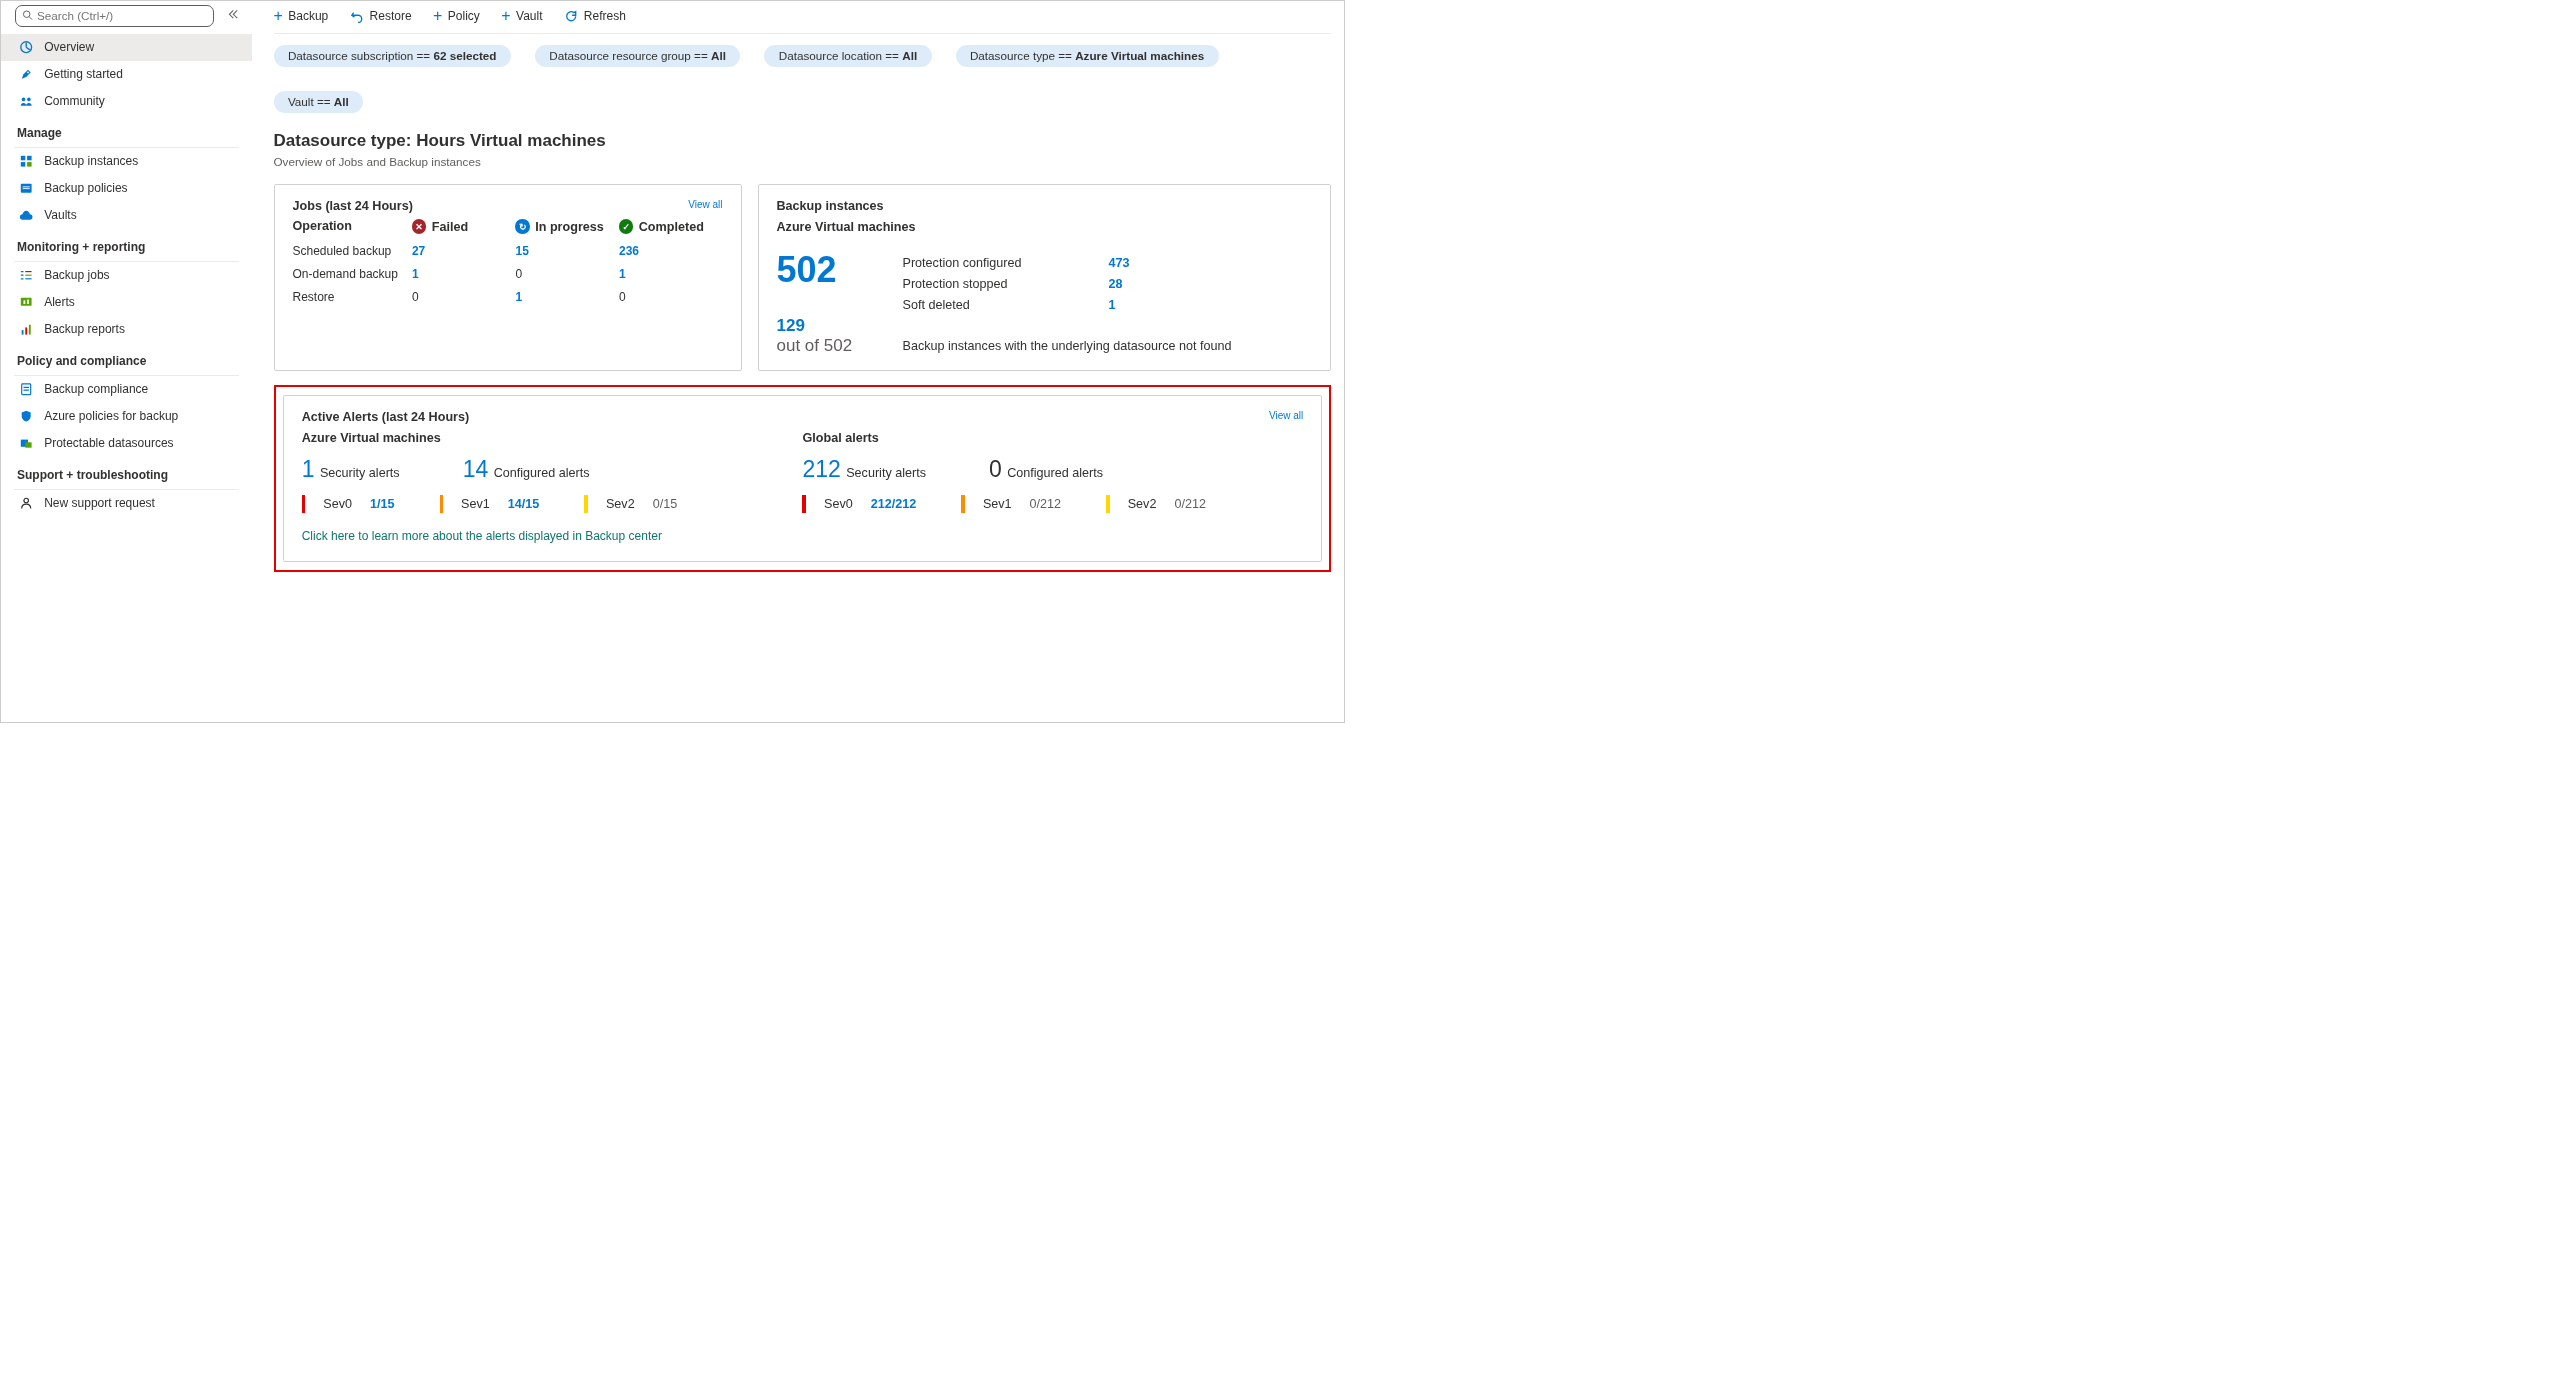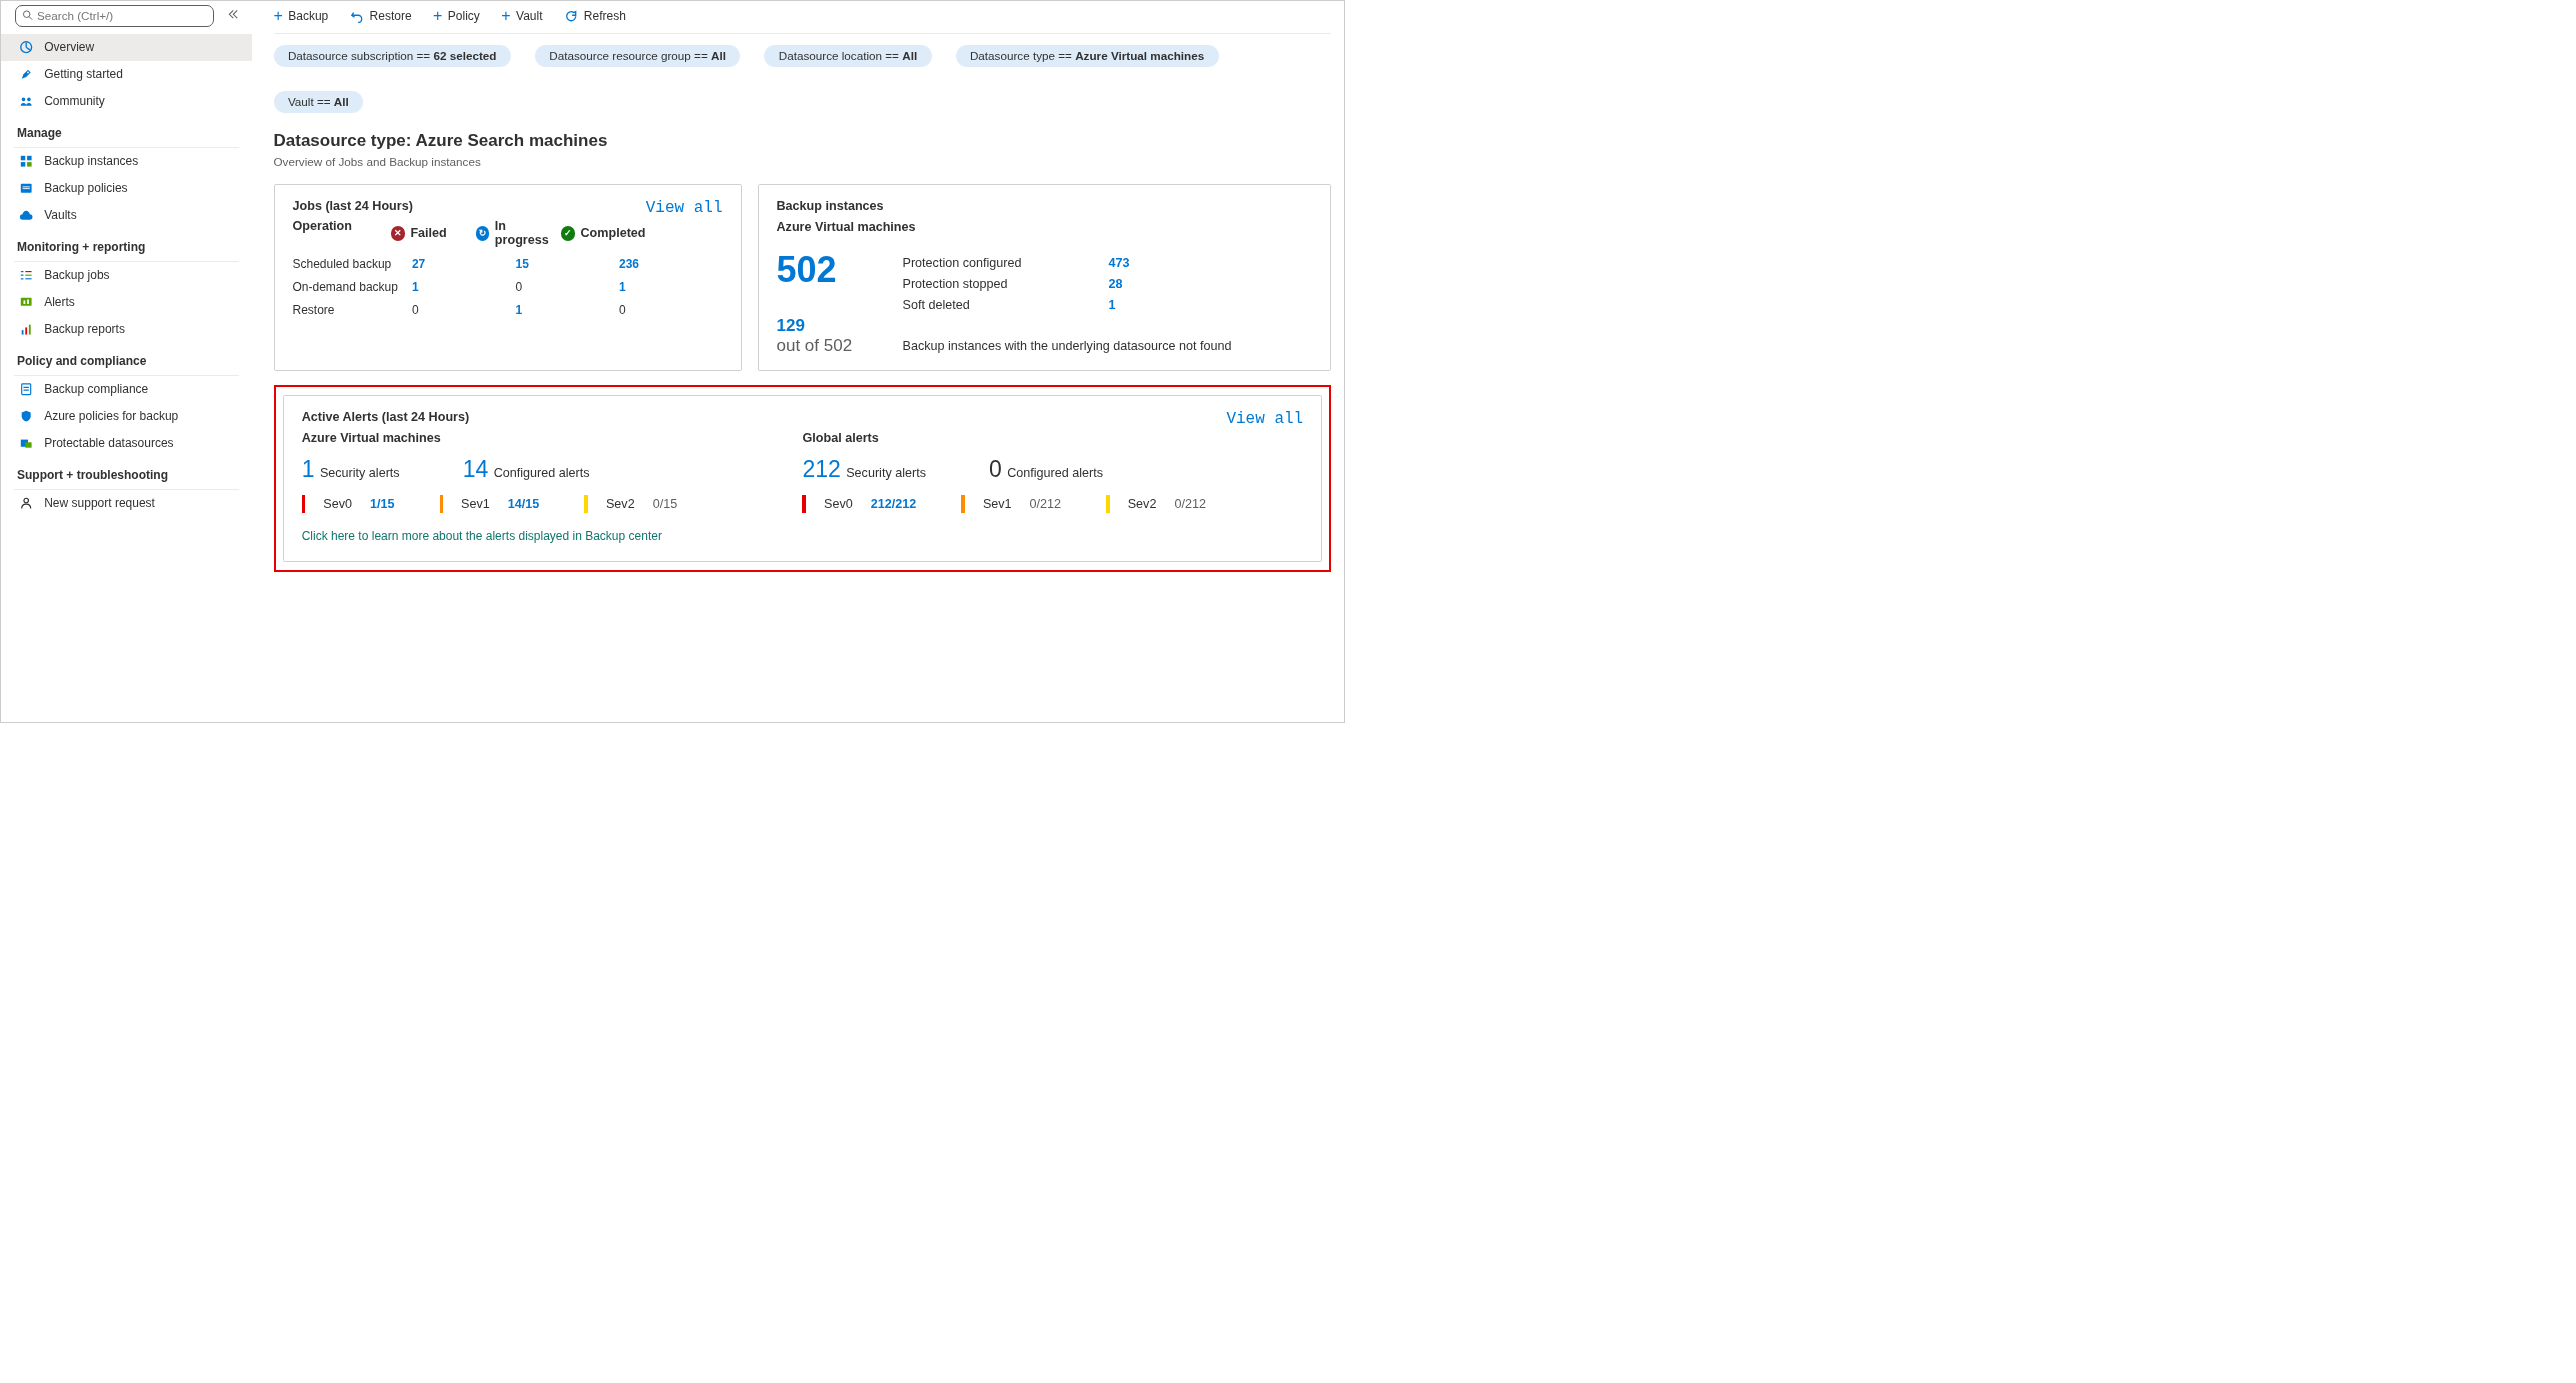--- a/index.html
+++ b/index.html
@@ -42,21 +42,21 @@
   .filter-pill .b { font-weight: 700; }
 
   .section-title { font-size: 17px; font-weight: 600; margin-top: 12.6px; }
   .section-sub { font-size: 11.7px; color: #605e5c; margin-top: 3.6px; }
 
   .cards-row { display: flex; gap: 16px; margin-top: 16px; }
   .card { border: 0.9px solid #d2d0ce; border-radius: 1.8px; padding: 14.4px 18px; }
   .card.jobs { width: 468px; }
   .card.instances { flex: 1; }
   .card-title { font-weight: 700; font-size: 12.6px; }
-  .view-all { color: #0078d4; font-size: 16px; cursor: pointer; float: right; font-family: Liberation Mono, monospace; }
+  .view-all { color: #0078d4; font-size: 10px; cursor: pointer; float: right; }
 
   .jobs-table { width: 100%; margin-top: 1px; }
   .jobs-hdr { display: flex; font-weight: 700; font-size: 12.6px; padding: 5.4px 0; }
   .jobs-row { display: flex; padding: 4.5px 0; font-size: 12px; }
   .col-op { width: 135px; }
   .col-st { width: 117px; display: flex; align-items: center; gap: 5.4px; }
   .link { color: #0078d4; font-weight: 600; cursor: pointer; }
   .plain { color: #323130; }
 
   .status-icon { width: 14.4px; height: 14.4px; border-radius: 50%; display: inline-flex; align-items: center; justify-content: center; color: #fff; font-size: 9px; font-weight: bold; }
@@ -287,21 +287,21 @@
       </div>
 
       <div class="filter-row">
         <div class="filter-pill"><span>Datasource subscription == </span><span class="b">62 selected</span></div>
         <div class="filter-pill"><span>Datasource resource group == </span><span class="b">All</span></div>
         <div class="filter-pill"><span>Datasource location == </span><span class="b">All</span></div>
         <div class="filter-pill"><span>Datasource type == </span><span class="b">Azure Virtual machines</span></div>
         <div class="filter-pill"><span>Vault == </span><span class="b">All</span></div>
       </div>
 
-      <div class="section-title">Datasource type: Azure Search machines</div>
+      <div class="section-title">Datasource type: Hours Virtual machines</div>
       <div class="section-sub">Overview of Jobs and Backup instances</div>
 
       <div class="cards-row">
 
         <div class="card jobs">
           <span class="view-all">View all</span>
           <div class="card-title">Jobs (last 24 Hours)</div>
           <div class="jobs-table">
             <div class="jobs-hdr">
               <div class="col-op">Operation</div>

